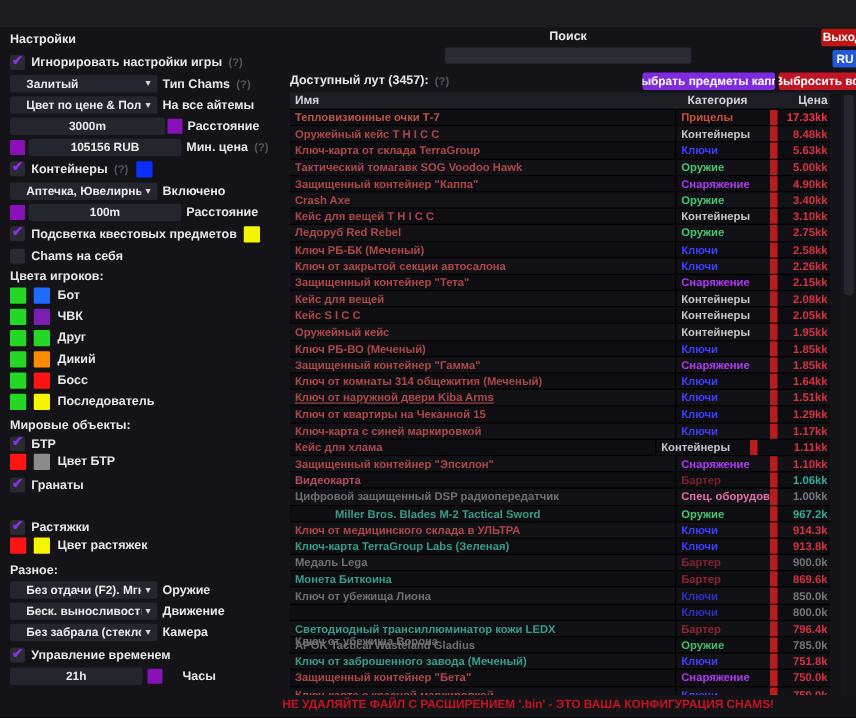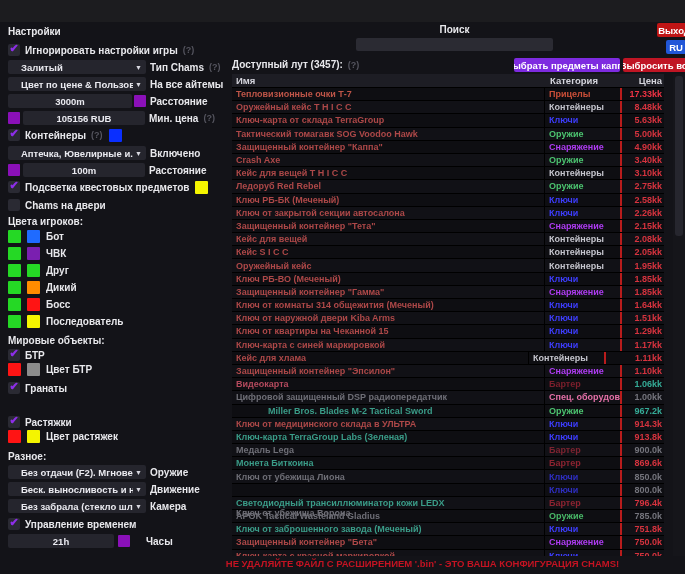--- a/index.html
+++ b/index.html
@@ -3,21 +3,21 @@
 <meta charset="utf-8">
 <style>
   html,body{margin:0;padding:0;background:#000;}
   .app{position:relative;width:685px;height:574px;background:#131318;overflow:hidden;
        font-family:"Liberation Sans",sans-serif;font-weight:bold;-webkit-font-smoothing:antialiased;}
   .titlebar{position:absolute;left:0;top:0;width:685px;height:22px;background:#1c1c1f;}
   
   .stitle{position:absolute;left:8px;font-size:10px;color:#e8e8ec;}
   .srow{position:absolute;left:8px;width:226px;height:14px;display:flex;align-items:center;
         font-size:10px;color:#e8e8ec;}
-  .dd{width:138px;height:14px;background:#25252d;border-radius:2px;display:flex;align-items:center;
+  .dd{width:118px;height:14px;background:#25252d;border-radius:2px;display:flex;align-items:center;
       padding:0 4px 0 13px;box-sizing:border-box;cursor:pointer;justify-content:center;}
   .dd .val{flex:1;font-size:9.5px;white-space:nowrap;overflow:hidden;color:#eaeaf0;}
   .arr{font-size:7px;color:#d8d8e0;margin-left:2px;flex:none;}
   .inp{height:14px;background:#25252d;border-radius:2px;display:flex;align-items:center;
        justify-content:center;font-size:9.5px;color:#eaeaf0;box-sizing:border-box;}
   .sw{width:12px;height:12px;border-radius:1px;flex:none;}
   .sw13{width:13px;height:13px;border-radius:1px;flex:none;}
   .cb{width:12px;height:12px;background:#2a2a33;border-radius:2px;flex:none;display:flex;
       align-items:center;justify-content:center;}
   .cb.checked::after{content:"✔";color:#8d2ee8;font-size:11px;font-weight:bold;margin-top:-3px;}
@@ -40,21 +40,21 @@
       display:flex;align-items:center;font-size:9.5px;color:#d4d4dc;border-bottom:1px solid #000;box-sizing:border-box;}
   .h-name{flex:1;padding-left:4px;}
   .h-cat{width:76px;padding-left:4px;box-sizing:border-box;}
   .h-price{width:40px;text-align:right;padding-right:2px;}
   .tbody{position:absolute;left:232px;top:88px;width:432px;height:468px;overflow:hidden;}
   .trow{height:13.2px;display:flex;align-items:center;font-size:9px;border-bottom:1px solid #000;
       box-sizing:border-box;background:#0e0e12;cursor:pointer;}
   .trow.alt{background:#111116;}
   .c-name{flex:1;padding-left:4px;white-space:nowrap;overflow:hidden;}
   .c-cat{width:76px;padding-left:4px;box-sizing:border-box;white-space:nowrap;overflow:hidden;border-left:1px solid #000;align-self:stretch;display:flex;align-items:center;}
-  .c-price{width:40px;text-align:right;padding-right:2px;white-space:nowrap;border-left:2px solid #b91c1c;align-self:stretch;display:flex;align-items:center;justify-content:flex-end;}
+  .c-price{width:40px;text-align:right;padding-right:2px;white-space:nowrap;border-left:6px solid #b91c1c;align-self:stretch;display:flex;align-items:center;justify-content:flex-end;}
   .scroll-track{position:absolute;left:673px;top:74px;width:12px;height:482px;background:#15151a;}
   .scroll-thumb{position:absolute;left:2px;top:2px;width:8px;height:160px;background:#26262e;border-radius:3px;}
   
   .footer{position:absolute;left:0;top:556px;width:685px;height:18px;background:#131318;}
   .warning{position:absolute;left:160px;right:0;top:556px;height:18px;line-height:16px;
       text-align:center;font-size:9.5px;color:#c41322;}
 </style>
 </head>
 <body>
 
@@ -121,21 +121,21 @@
   </div>
 
   <div class="srow" style="top:180px">
     <span class="cb checked"></span>
     <span class="cb-label">Подсветка квестовых предметов</span>
     <span class="sw13" style="margin-left: 6px; background: rgb(245, 245, 0);"></span>
   </div>
 
   <div class="srow" style="top:198px">
     <span class="cb"></span>
-    <span class="cb-label">Chams на двери</span>
+    <span class="cb-label">Chams на себя</span>
   </div>
 
   <div class="stitle" style="top:216px">Цвета игроков:</div>
   <div class="srow" style="top:229px">
     <span class="sw13" style="background: rgb(37, 216, 37);"></span>
     <span class="sw13" style="margin-left: 6px; background: rgb(31, 107, 255);"></span>
     <span class="lbl" style="margin-left:6px">Бот</span>
   </div>
   <div class="srow" style="top:246px">
     <span class="sw13" style="background: rgb(37, 216, 37);"></span>
@@ -321,21 +321,21 @@
         <div class="c-name" style="color: rgb(173, 72, 72);">Защищенный контейнер "Гамма"</div>
         <div class="c-cat" style="color: rgb(174, 60, 242);">Снаряжение</div>
         <div class="c-price" style="color: rgb(214, 51, 62);">1.85kk</div>
       </div>
       <div class="trow">
         <div class="c-name" style="color: rgb(173, 72, 72);">Ключ от комнаты 314 общежития (Меченый)</div>
         <div class="c-cat" style="color: rgb(61, 61, 252);">Ключи</div>
         <div class="c-price" style="color: rgb(214, 51, 62);">1.64kk</div>
       </div>
       <div class="trow alt">
-        <div class="c-name" style="color: rgb(173, 72, 72);">Ключ от наружной двери Kiba Arms</div>
+        <div class="c-name" style="color: rgb(173, 72, 72); text-decoration: underline;">Ключ от наружной двери Kiba Arms</div>
         <div class="c-cat" style="color: rgb(61, 61, 252);">Ключи</div>
         <div class="c-price" style="color: rgb(214, 51, 62);">1.51kk</div>
       </div>
       <div class="trow">
         <div class="c-name" style="color: rgb(173, 72, 72);">Ключ от квартиры на Чеканной 15</div>
         <div class="c-cat" style="color: rgb(61, 61, 252);">Ключи</div>
         <div class="c-price" style="color: rgb(214, 51, 62);">1.29kk</div>
       </div>
       <div class="trow alt">
         <div class="c-name" style="color: rgb(173, 72, 72);">Ключ-карта с синей маркировкой</div>

